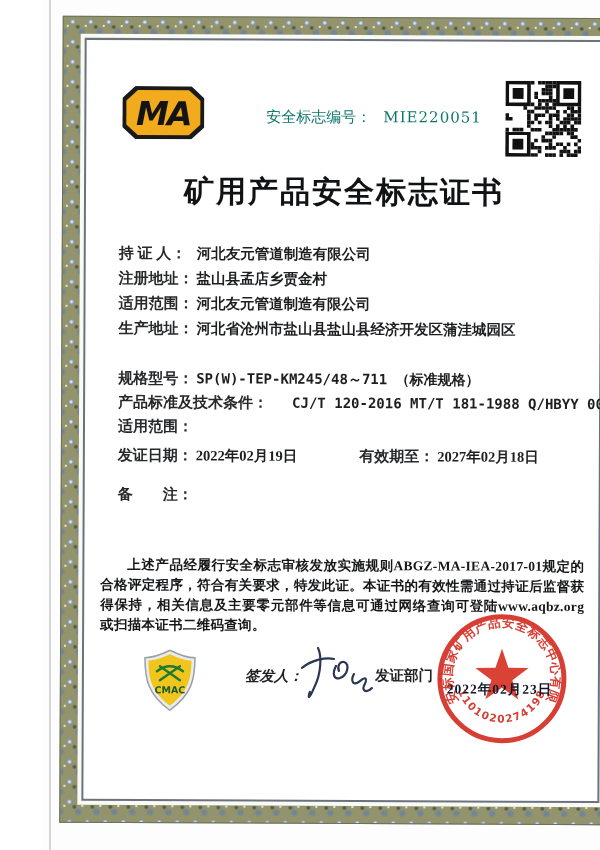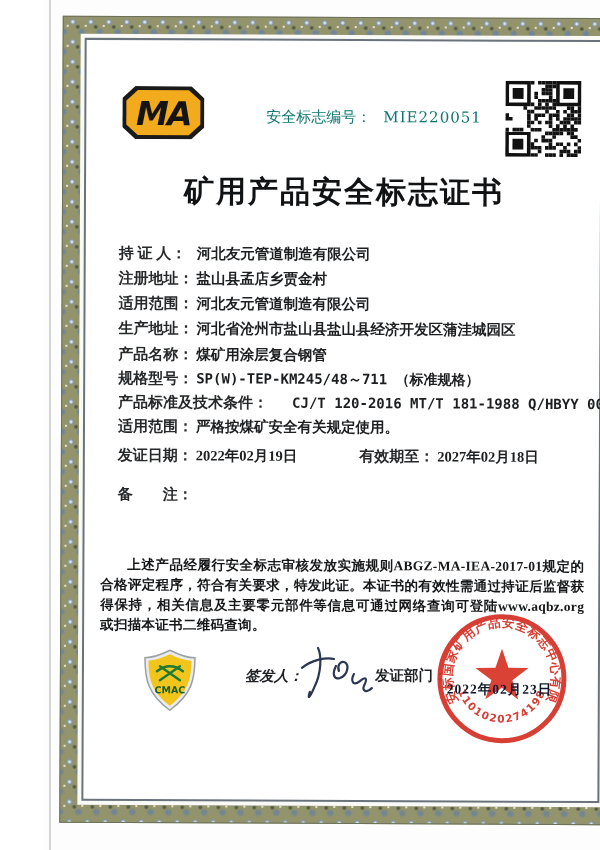--- a/index.html
+++ b/index.html
@@ -241,35 +241,30 @@
       <span class="val v-cn">盐山县孟店乡贾金村</span>
     </div>
     <div class="row" style="top:295px">
       <span class="lbl">适用范围：</span>
       <span class="val v-cn">河北友元管道制造有限公司</span>
     </div>
     <div class="row" style="top:320px">
       <span class="lbl">生产地址：</span>
       <span class="val v-cn">河北省沧州市盐山县盐山县经济开发区蒲洼城园区</span>
     </div>
-    <div class="row" style="top:346px">
-      <span class="lbl">产品名称：</span>
-      <span class="val v-cn">煤矿用涂层复合钢管</span>
-    </div>
     <div class="row" style="top:370px">
       <span class="lbl">规格型号：</span>
       <span class="val v-code">SP(W)-TEP-KM245/48～711 （标准规格）</span>
     </div>
     <div class="row" style="top:394px">
       <span class="lbl wide">产品标准及技术条件：</span>
       <span class="val v-code">CJ/T 120-2016 MT/T 181-1988 Q/HBYY 001-2021</span>
     </div>
     <div class="row" style="top:418px">
       <span class="lbl">适用范围：</span>
-      <span class="val v-cn">严格按煤矿安全有关规定使用。</span>
     </div>
     <div class="row" style="top:447px">
       <span class="lbl">发证日期：</span>
       <span class="val v-cn">2022年02月19日</span>
       <span class="lbl gap2">有效期至：</span>
       <span class="val v-cn">2027年02月18日</span>
     </div>
     <div class="row" style="top:486px">
       <span class="lbl">备　　注：</span>
     </div>

